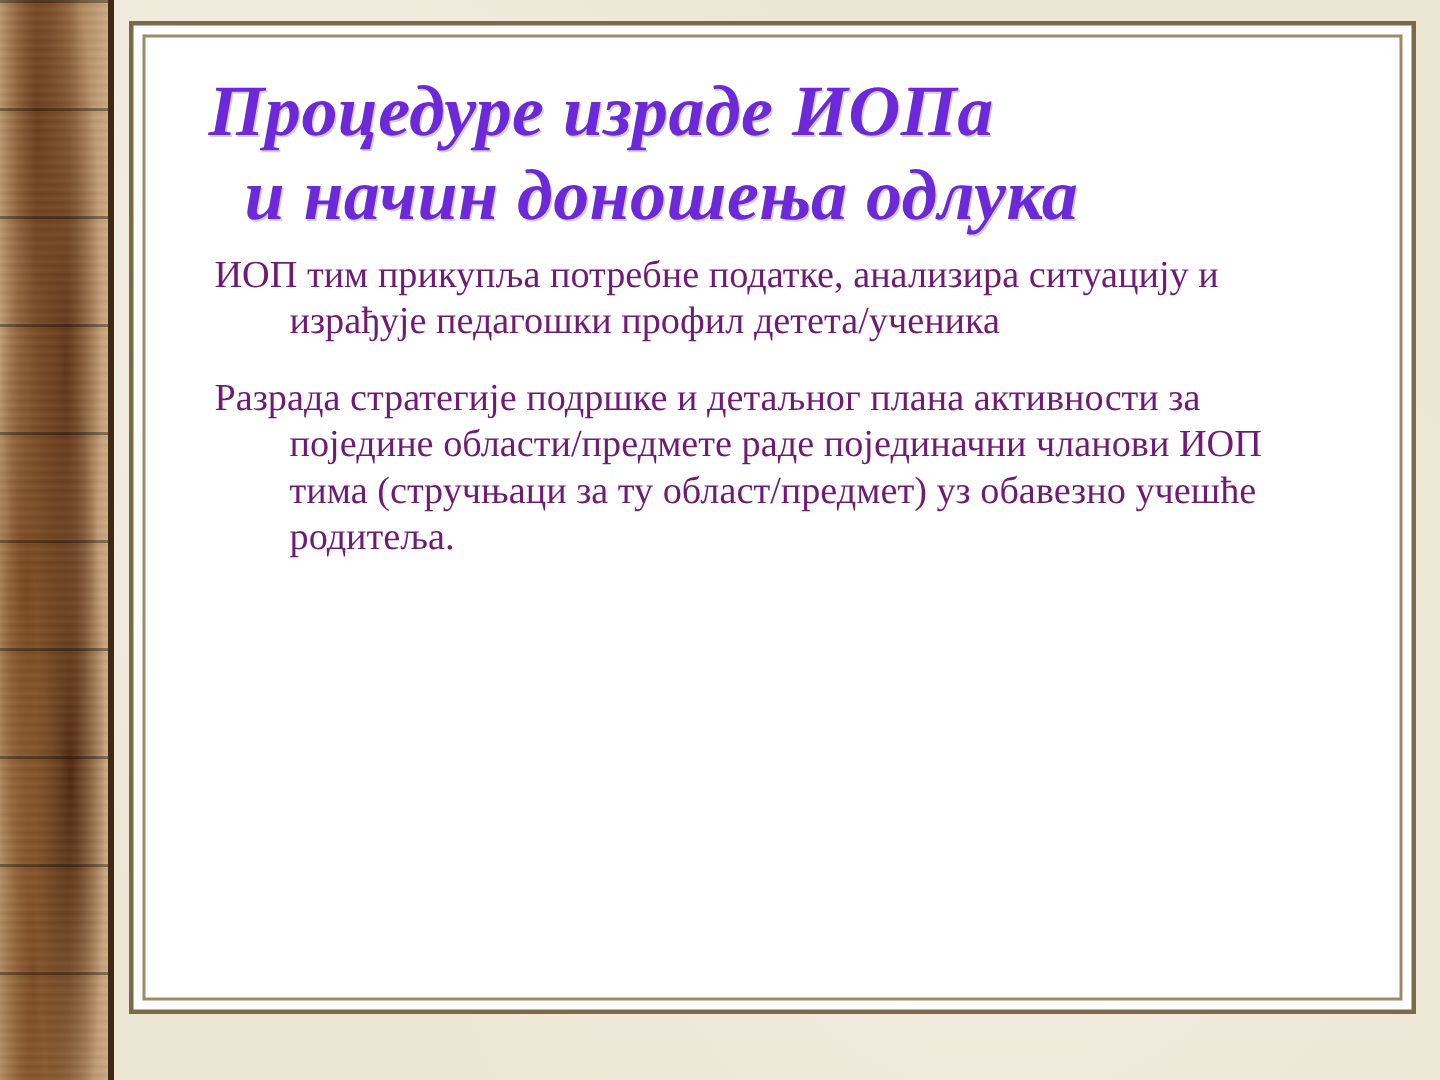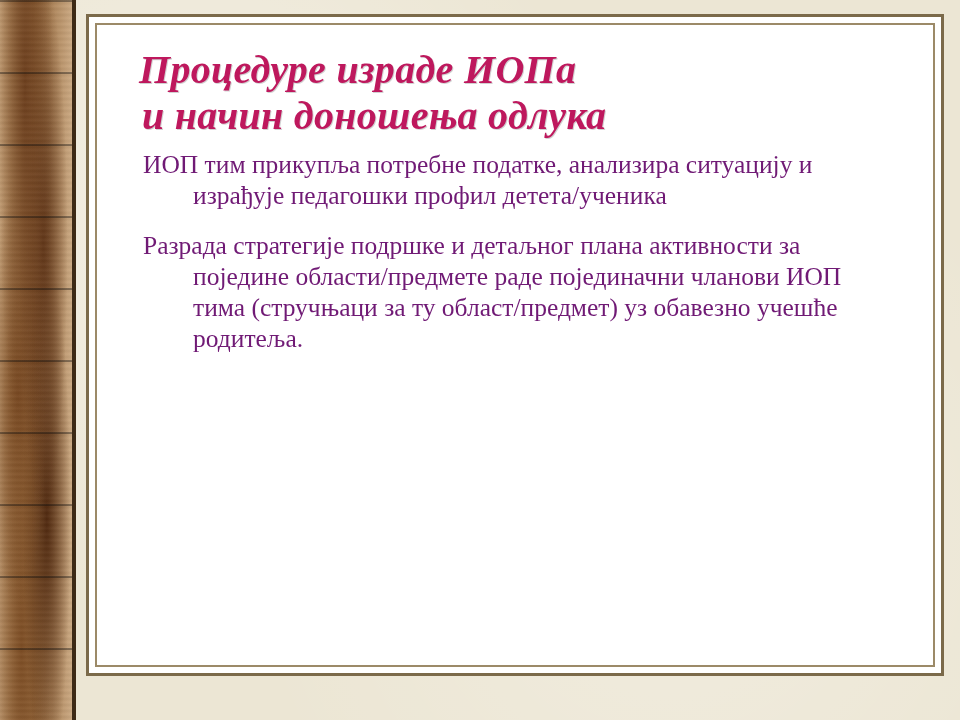--- a/index.html
+++ b/index.html
@@ -84,36 +84,36 @@
     position: relative;
     width: 100%;
     height: 100%;
     border: 2px solid #9c8a68;
     background: #ffffff;
     box-sizing: border-box;
     padding: 18px 28px 18px 30px;
   }
 
   .title {
-    color: #be185d;
+    color: #6d28d9;
     font-family: "Liberation Serif", serif;
     font-style: italic;
     font-weight: bold;
-    font-size: 40px;
+    font-size: 48px;
     line-height: 1.16;
     letter-spacing: 0.3px;
     margin: 4px 0 10px 12px;
     text-shadow: 1px 1px 0 rgba(0,0,0,0.18);
   }
   .title-line {
     display: block;
     white-space: nowrap;
   }
   .title-line.second {
-    margin-left: 3px;
+    margin-left: 24px;
   }
 
   .body-list {
     list-style: none;
     margin: 0;
     padding: 0 6px 0 16px;
     color: #701a75;
   }
   .body-list li {
     font-size: 25.5px;

